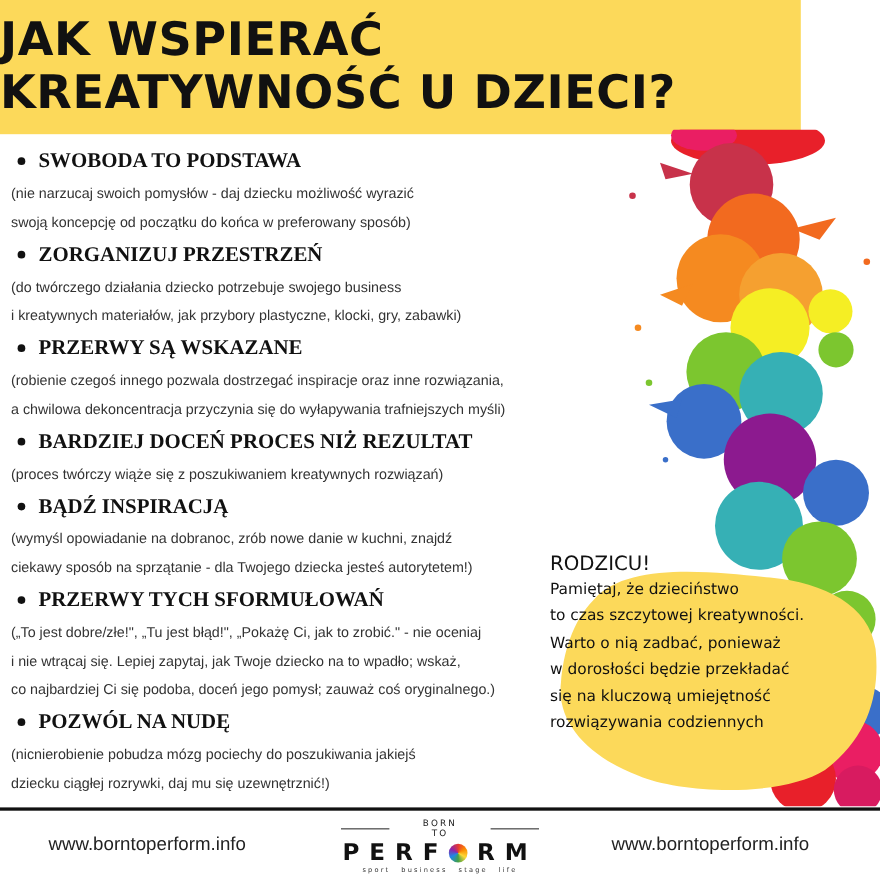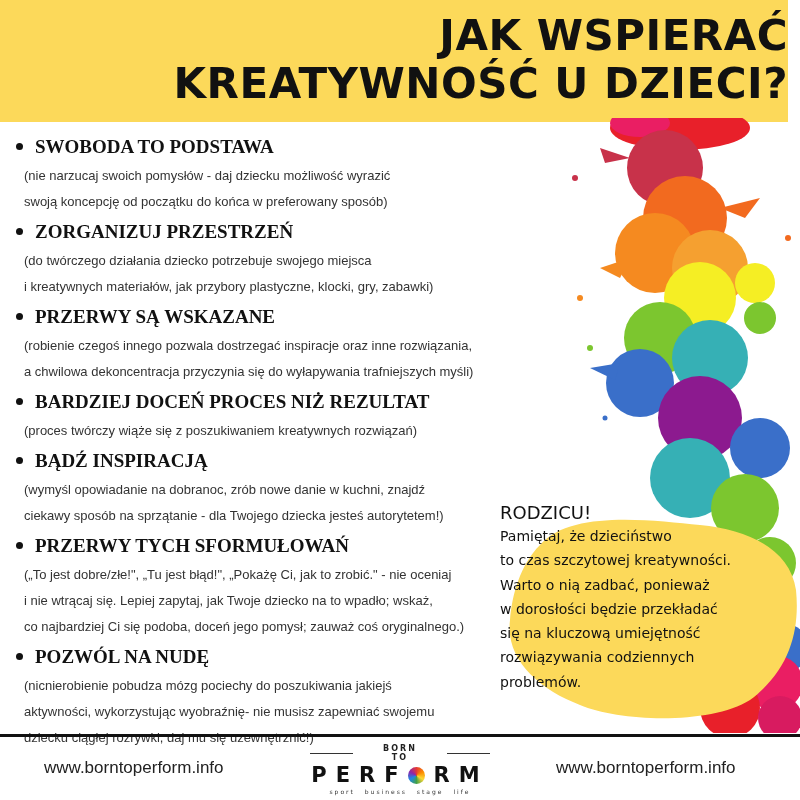--- a/index.html
+++ b/index.html
@@ -1,34 +1,34 @@
 <!DOCTYPE html>
 <html><head>
 <meta charset="utf-8">
 <style>
   html, body { margin:0; padding:0; }
   body { width:800px; height:800px; background:#ffffff; position:relative; overflow:hidden; font-family:"DejaVu Sans", sans-serif; }
-  .header { position:absolute; left:0; top:0; width:788px; height:122px; background:#fcd95a; text-align:right; }
+  .header { position:absolute; left:0; top:0; width:728px; height:122px; background:#fcd95a; text-align:left; }
   .header .line { font-family:"DejaVu Sans", sans-serif; font-weight:bold; color:#111; font-size:42px; line-height:48px; letter-spacing:0.5px; }
   .header .l1 { padding-top:12px; }
   .paint { position:absolute; left:560px; top:118px; width:240px; height:615px; }
   .content { position:absolute; left:8px; top:130px; width:520px; }
   .item { margin:0; }
   .item-title { display:flex; align-items:center; font-family:Liberation Serif, serif; font-weight:bold; font-size:19px; color:#111; height:33px; }
   .bullet { width:7px; height:7px; border-radius:50%; background:#111; margin:0 12px 0 8px; flex:none; }
-  .desc { font-family:"Liberation Sans", sans-serif; font-size:13px; color:#333; line-height:26px; margin-left:16px; white-space:nowrap; }
+  .desc { font-family:"Liberation Sans", sans-serif; font-size:13px; color:#333; line-height:26px; margin-left:2px; white-space:nowrap; }
   .note { position:absolute; left:500px; top:500px; width:300px; height:225px; }
   .note svg { position:absolute; left:0; top:0; }
   .note-text { position:absolute; left:0; top:0; width:300px; font-family:"DejaVu Sans", sans-serif; color:#111; }
   .note-title { font-size:18px; line-height:22px; padding-top:2px; }
   .note-line { font-size:14px; line-height:24.3px; }
   .divider { position:absolute; left:0; top:734px; width:800px; height:3px; background:#111; }
   .footer-url { position:absolute; top:758px; font-family:"Liberation Sans", sans-serif; font-size:17px; color:#222; }
   .logo { position:absolute; left:310px; top:744px; width:180px; height:50px; text-align:center; }
-  .logo-top { font-size:8px; letter-spacing:2px; color:#222; display:flex; align-items:center; justify-content:center; gap:21px;font-weight:bold; }
+  .logo-top { font-size:8px; letter-spacing:2px; color:#222; display:flex; align-items:center; justify-content:center; gap:21px; }
   .logo-top .rule { width:45px; height:1px; background:#333; }
   .logo-main { font-size:21px; letter-spacing:9px; font-weight:bold; color:#111; line-height:26px; display:flex; justify-content:center; align-items:center; }
   .logo-dot { display:inline-block; width:17px; height:17px; border-radius:50%; background:conic-gradient(#e53935,#fb8c00,#fdd835,#43a047,#1e88e5,#8e24aa,#e53935); margin-right:9px; }
   .logo-sub { font-size:6px; letter-spacing:2px; color:#333; word-spacing:6px; }
 </style>
 </head>
 <body>
 
 <div class="header">
   <div class="line l1">JAK WSPIERAĆ</div>
@@ -81,21 +81,21 @@
       <div>(nie narzucaj swoich pomysłów - daj dziecku możliwość wyrazić</div>
       <div>swoją koncepcję od początku do końca w preferowany sposób)</div>
     </div>
   </div>
   <div class="item">
     <div class="item-title">
         <span class="bullet"></span>
         <span>ZORGANIZUJ PRZESTRZEŃ</span>
       </div>
     <div class="desc">
-      <div>(do twórczego działania dziecko potrzebuje swojego miejsca</div>
+      <div>(do twórczego działania dziecko potrzebuje swojego business</div>
       <div>i kreatywnych materiałów, jak przybory plastyczne, klocki, gry, zabawki)</div>
     </div>
   </div>
   <div class="item">
     <div class="item-title">
         <span class="bullet"></span>
         <span>PRZERWY SĄ WSKAZANE</span>
       </div>
     <div class="desc">
       <div>(robienie czegoś innego pozwala dostrzegać inspiracje oraz inne rozwiązania,</div>
@@ -132,39 +132,37 @@
       <div>co najbardziej Ci się podoba, doceń jego pomysł; zauważ coś oryginalnego.)</div>
     </div>
   </div>
   <div class="item">
     <div class="item-title">
         <span class="bullet"></span>
         <span>POZWÓL NA NUDĘ</span>
       </div>
     <div class="desc">
       <div>(nicnierobienie pobudza mózg pociechy do poszukiwania jakiejś</div>
-      <div>aktywności, wykorzystując wyobraźnię- nie musisz zapewniać swojemu</div>
       <div>dziecku ciągłej rozrywki, daj mu się uzewnętrznić!)</div>
     </div>
   </div>
 </div>
 
 <div class="note">
   <svg width="300" height="225" viewBox="0 0 300 225">
     <path d="M40 45 C70 10 150 20 200 25 C250 30 290 50 296 90 C300 130 290 170 250 200 C210 225 120 222 80 205 C40 190 5 160 10 120 C12 95 20 65 40 45 Z" fill="#fcd95a"></path>
   </svg>
   <div class="note-text">
     <div class="note-title">RODZICU!</div>
     <div class="note-line">Pamiętaj, że dzieciństwo</div>
     <div class="note-line">to czas szczytowej kreatywności.</div>
     <div class="note-line">Warto o nią zadbać, ponieważ</div>
     <div class="note-line">w dorosłości będzie przekładać</div>
     <div class="note-line">się na kluczową umiejętność</div>
     <div class="note-line">rozwiązywania codziennych</div>
-    <div class="note-line">problemów.</div>
   </div>
 </div>
 
 <div class="divider"></div>
 
 <div class="footer-url" style="left:44px;">www.borntoperform.info</div>
 
 <div class="logo">
   <div class="logo-top">
       <span class="rule"></span>

